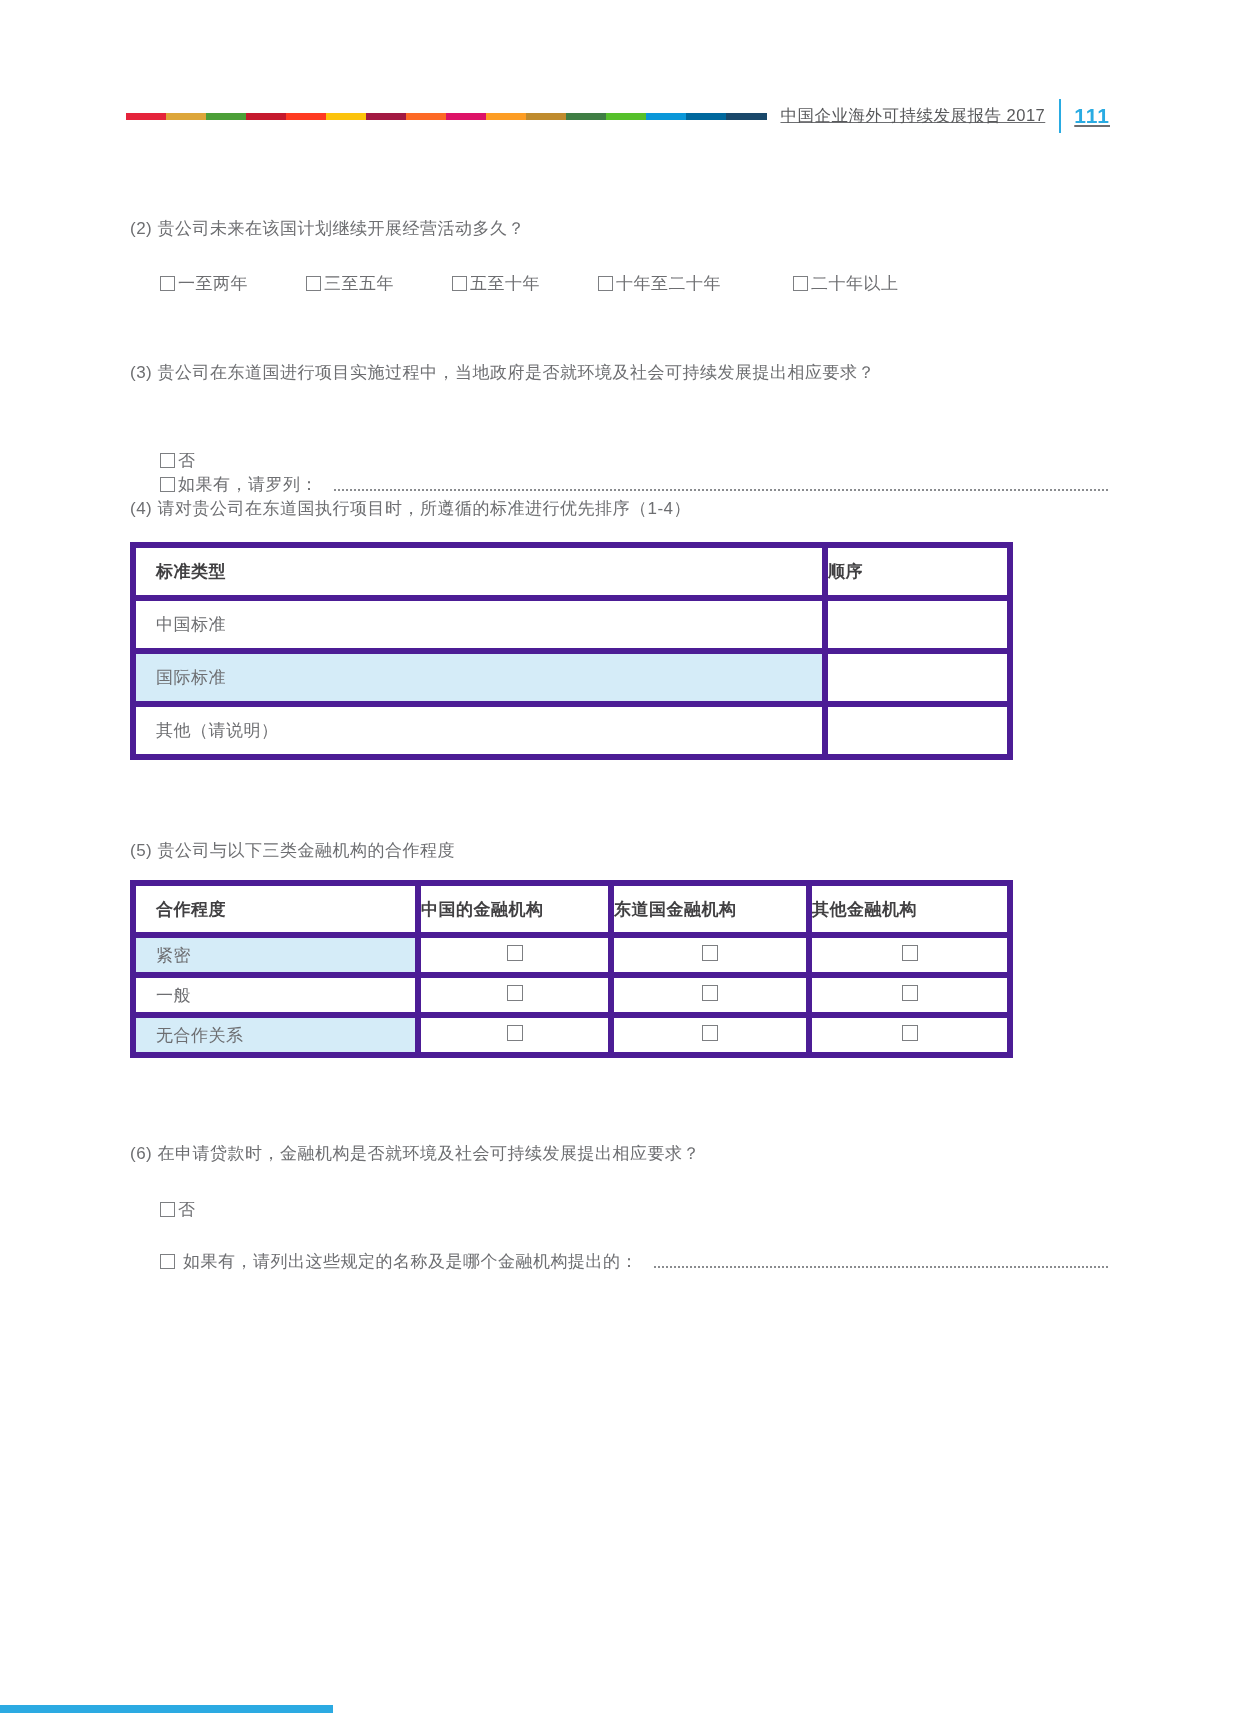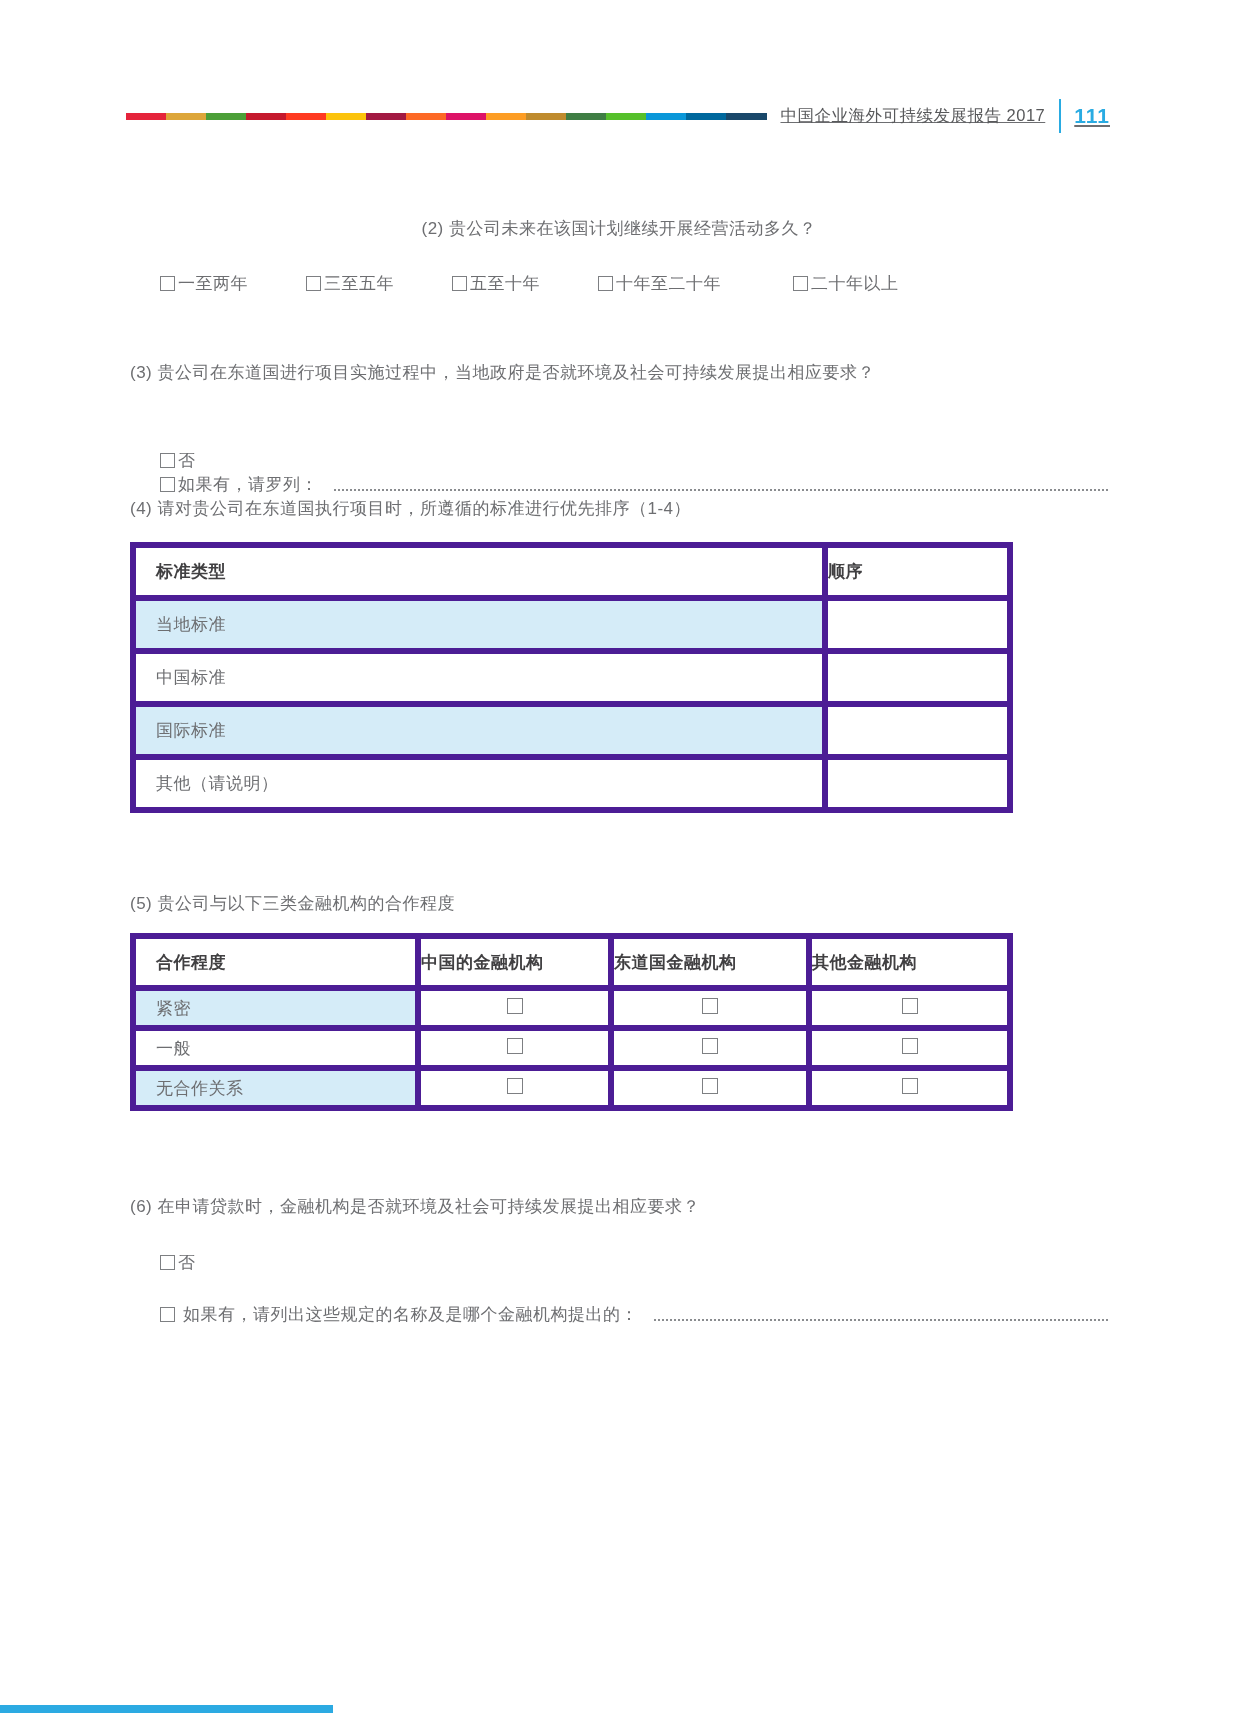--- a/index.html
+++ b/index.html
@@ -52,21 +52,21 @@
 
   
   .content { padding: 0 132px 0 130px; }
 
   .q-label {
     font-size: 17px;
     color: #6d6e71;
     line-height: 26px;
     letter-spacing: 0.5px;
   }
-  .q2-label { margin-top: 84px; text-align: center; }
+  .q2-label { margin-top: 84px; }
   .q3-label { margin-top: 66px; }
   .q4-label { }
   .q5-label { margin-top: 78px; }
   .q6-label { margin-top: 83px; }
 
   .checkbox {
     display: inline-block;
     width: 15px;
     height: 15px;
     border: 1px solid #7d7f82;
@@ -224,24 +224,20 @@
       <colgroup>
           <col style="width:692px">
           <col style="width:185px">
         </colgroup>
       <tbody>
           <tr>
         <th class="cell-left">标准类型</th>
         <th class="cell-center">顺序</th>
       </tr>
       <tr>
-        <td class="cell-left row-blue">当地标准</td>
-        <td></td>
-      </tr>
-      <tr>
         <td class="cell-left">中国标准</td>
         <td></td>
       </tr>
       <tr>
         <td class="cell-left row-blue">国际标准</td>
         <td></td>
       </tr>
       <tr>
         <td class="cell-left">其他（请说明）</td>
         <td></td>

